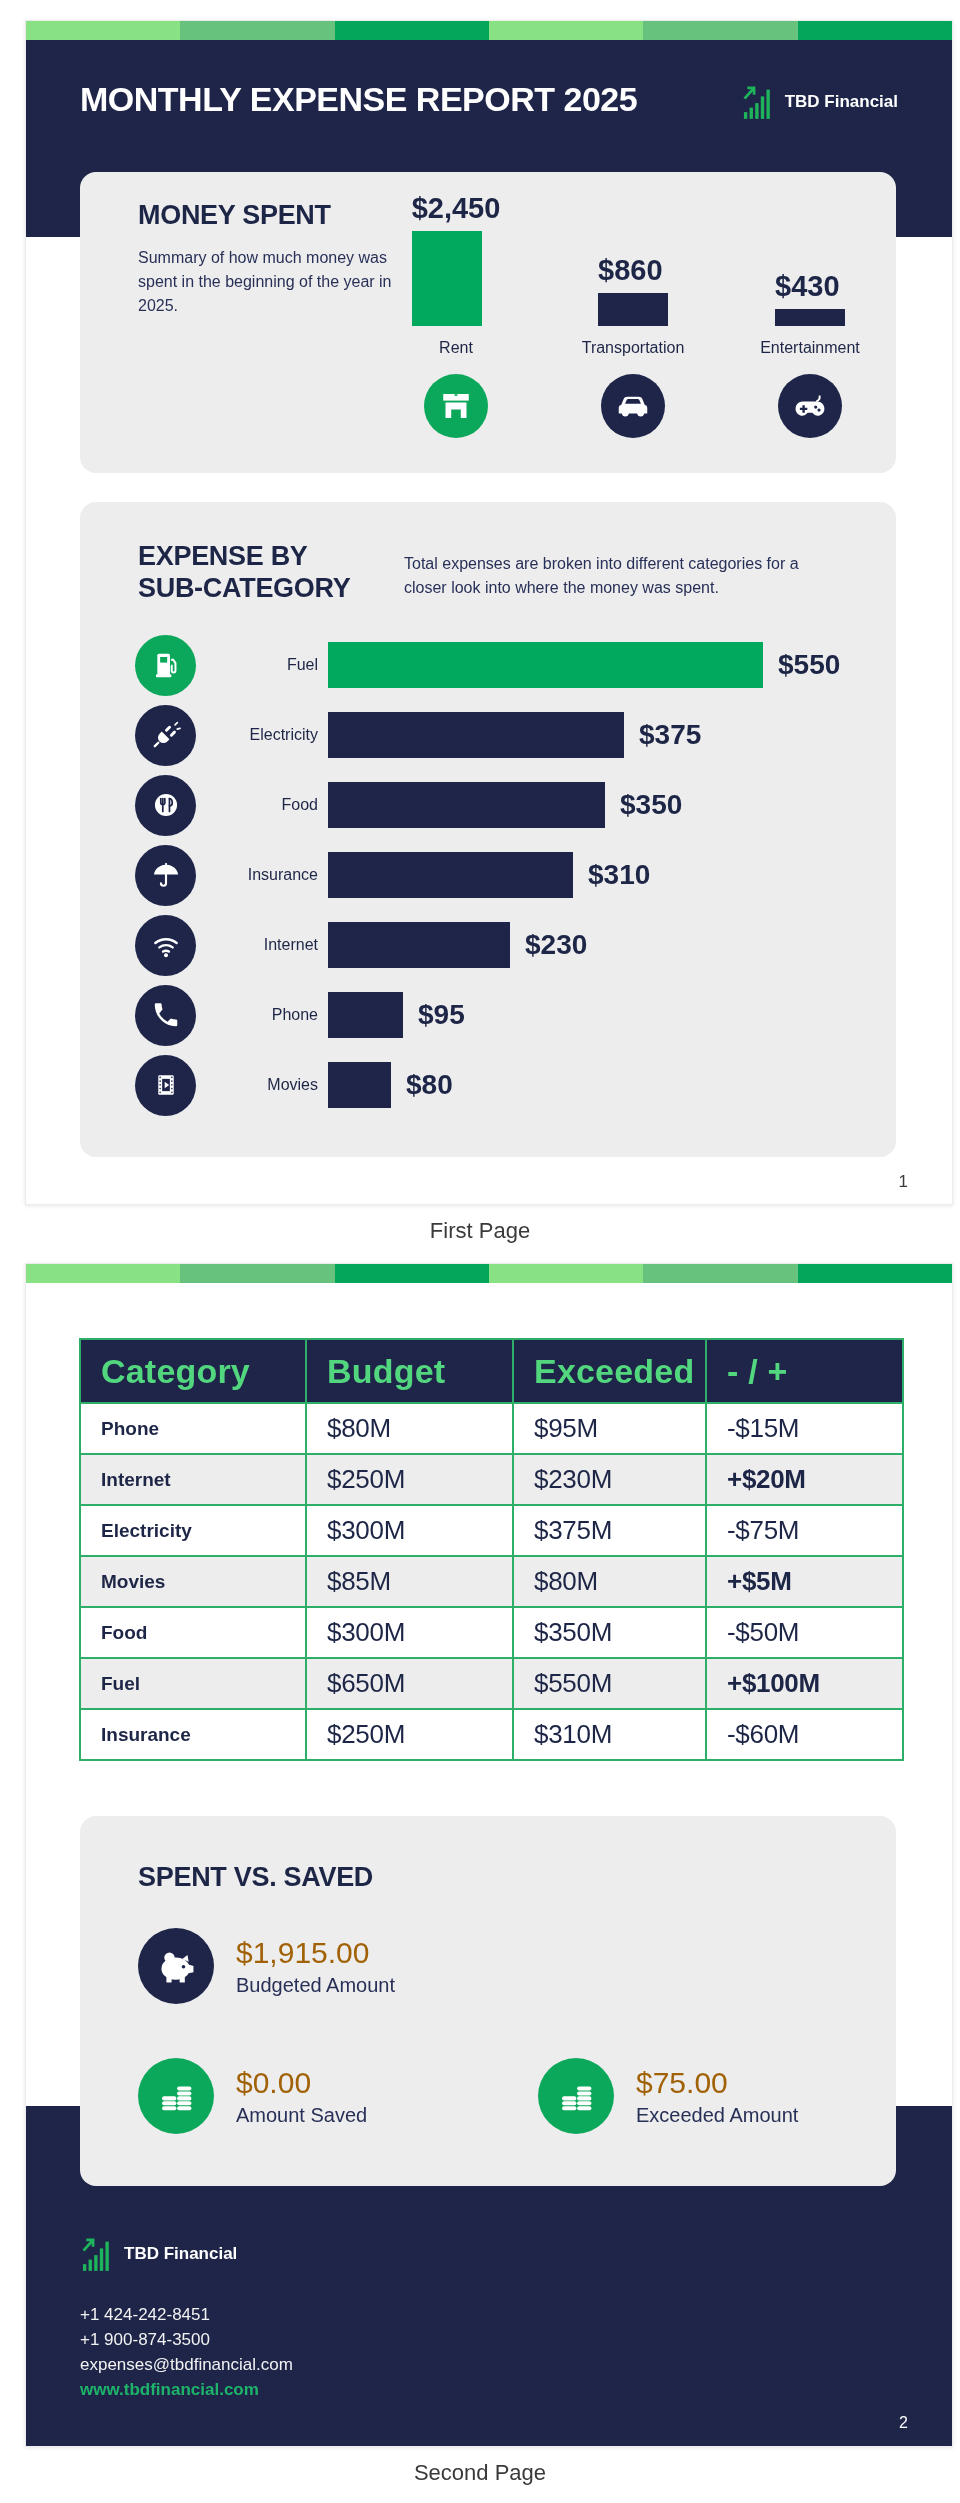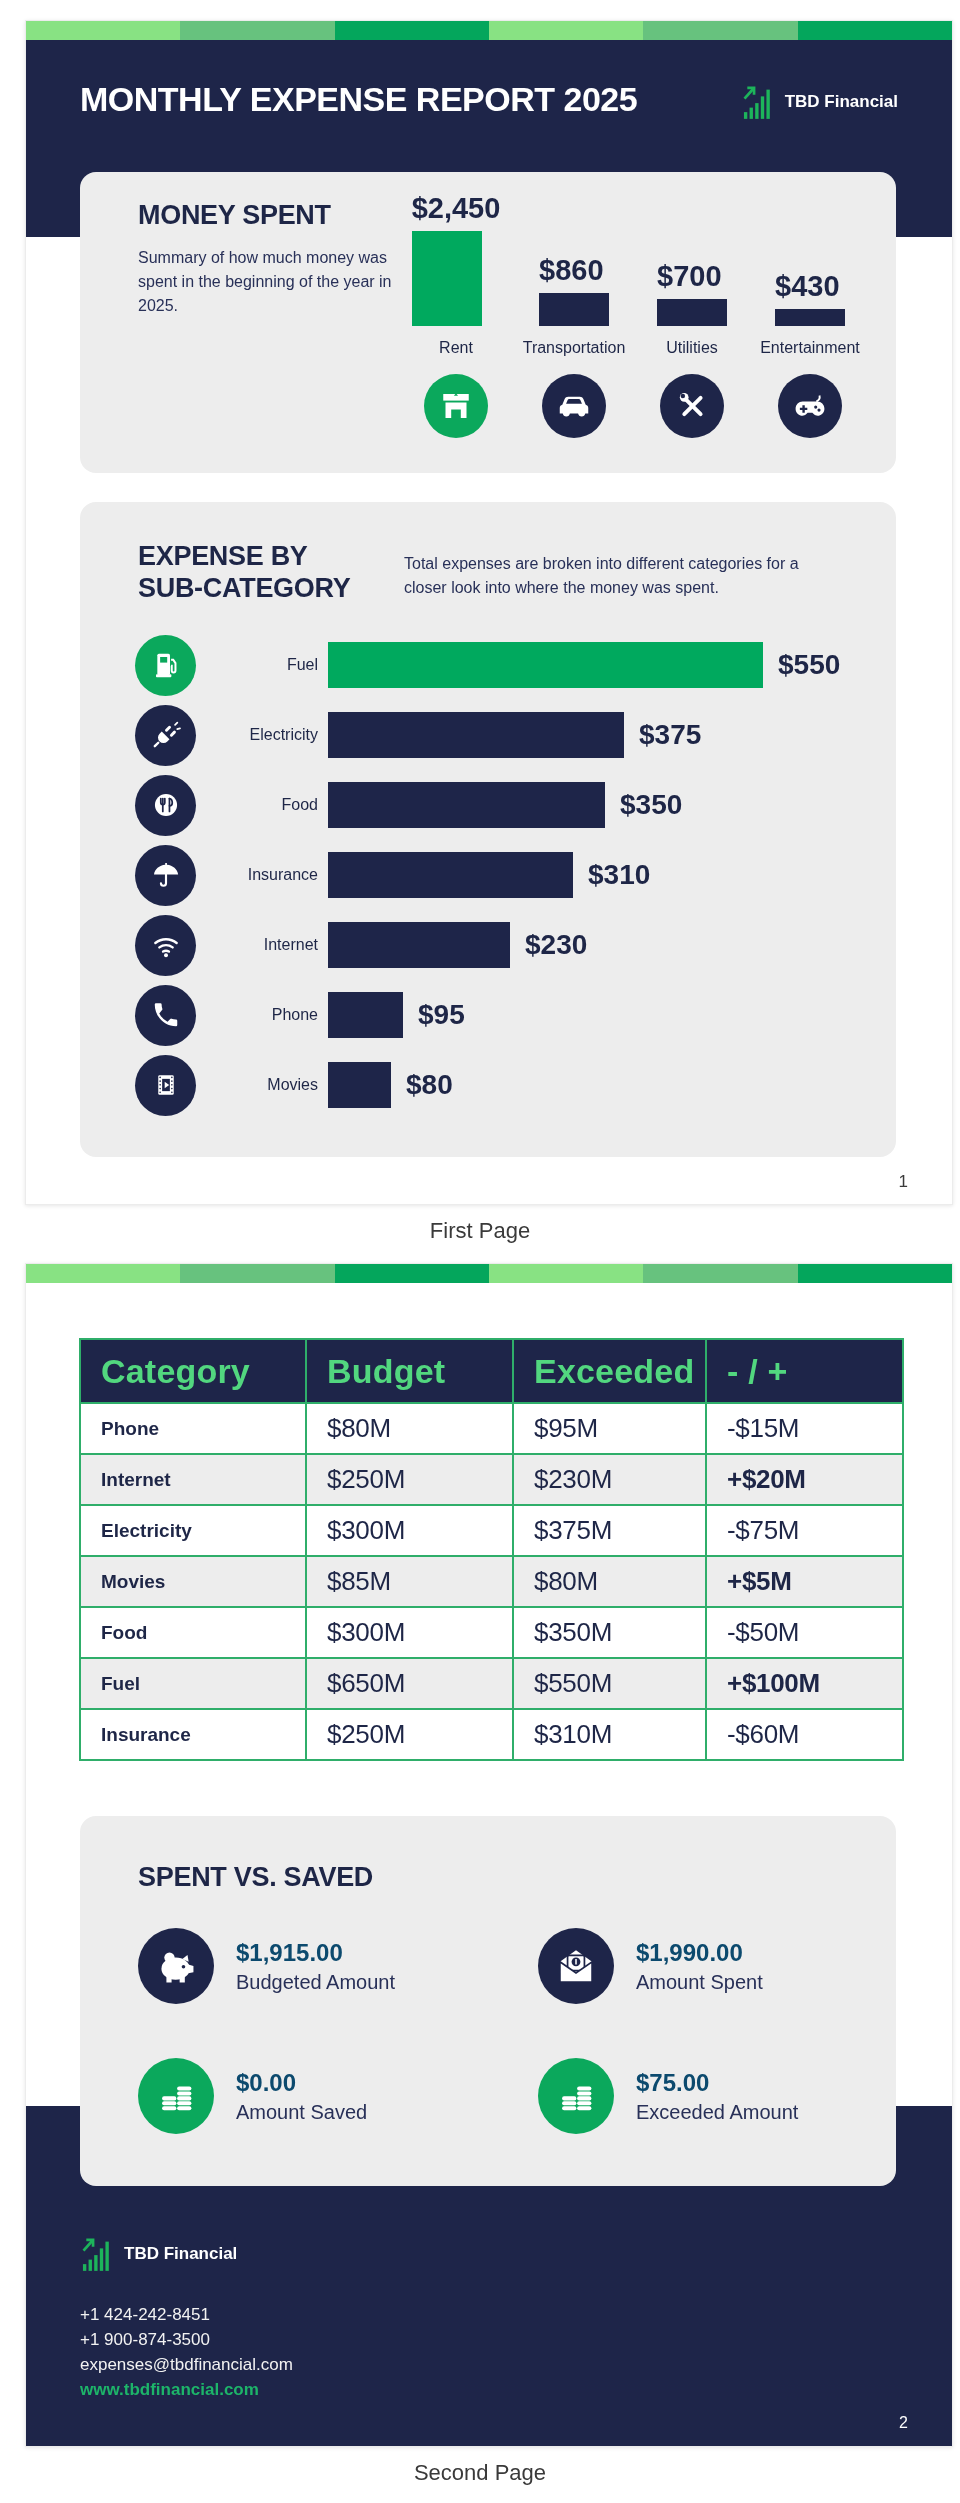--- a/index.html
+++ b/index.html
@@ -124,21 +124,21 @@
   .td-cat { font-size: 19px; font-weight: 700; color: #1e2647; }
   .td-val { font-size: 26px; color: #1e2647; letter-spacing: -0.3px; }
   .td-pos { font-weight: 800; }
 
   
   #card-stats { top: 552px; height: 370px; z-index: 2; }
   #stats-title { position: absolute; left: 58px; top: 46px; }
   .stat-item { position: absolute; display: flex; align-items: center; }
   .stat-icon { width: 76px; height: 76px; }
   .stat-text { margin-left: 22px; }
-  .stat-value { font-size: 24px; font-weight: 700; color: #0c4a6e; white-space: nowrap; }
+  .stat-value { font-size: 30px; font-weight: 400; color: #a16207; white-space: nowrap; }
   .stat-label { font-size: 20px; color: #283058; margin-top: 4px; white-space: nowrap; }
   #stat-0 { left: 58px;  top: 112px; }
   #stat-1 { left: 458px; top: 112px; }
   #stat-2 { left: 58px;  top: 242px; }
   #stat-3 { left: 458px; top: 242px; }
 
   
   .navy-foot {
     position: absolute; left: 0; right: 0; top: 842px; height: 342px;
     background: #1e2549; z-index: 1;
@@ -211,37 +211,20 @@
         </div>
         <div class="ms-label">Transportation</div>
         <div class="circ circ-navy ms-icon">
           <svg width="38" height="38" viewBox="0 0 24 24">
             <path fill="#fff" d="M4.6 11.2l1.5-3.6c.4-.9 1.2-1.4 2.2-1.4h7.4c1 0 1.8.5 2.2 1.4l1.5 3.6c.9.2 1.6 1 1.6 2v3.6h-1.9a2.3 2.3 0 0 1-4.5 0H9.4a2.3 2.3 0 0 1-4.5 0H3v-3.6c0-1 .7-1.8 1.6-2z"></path>
             <path fill="#1e2549" d="M7 10.6l1-2.4c.2-.4.5-.6 1-.6h6c.5 0 .8.2 1 .6l1 2.4z"></path>
           </svg>
         </div>
       </div>
 
-      <div class="ms-col">
-        <div class="ms-bargroup">
-          <div class="ms-value">$700</div>
-          <div class="ms-bar bar-navy" style="height: 27px;"></div>
-        </div>
-        <div class="ms-label">Utilities</div>
-        <div class="circ circ-navy ms-icon">
-          <svg width="36" height="36" viewBox="0 0 24 24">
-            <g fill="#fff">
-              <rect x="11" y="3" width="2.6" height="18" rx="1.3" transform="rotate(45 12.3 12)"></rect>
-              <rect x="11" y="3" width="2.6" height="18" rx="1.3" transform="rotate(-45 12.3 12)"></rect>
-              <circle cx="6.8" cy="6.2" r="2.9"></circle>
-            </g>
-            <circle cx="5.9" cy="5.3" r="1.5" fill="#1e2549"></circle>
-          </svg>
-        </div>
-      </div>
 
       <div class="ms-col">
         <div class="ms-bargroup">
           <div class="ms-value">$430</div>
           <div class="ms-bar bar-navy" style="height: 17px;"></div>
         </div>
         <div class="ms-label">Entertainment</div>
         <div class="circ circ-navy ms-icon">
           <svg width="38" height="38" viewBox="0 0 24 24">
             <path d="M16 9.2c1.8-.8 2.4-2.2 2-3.8" stroke="#fff" fill="none" stroke-width="1.2"></path>
@@ -469,35 +452,20 @@
           </g>
           <circle cx="15.9" cy="12.4" r=".95" fill="#1e2549"></circle>
         </svg>
       </div>
       <div class="stat-text">
         <div class="stat-value">$1,915.00</div>
         <div class="stat-label">Budgeted Amount</div>
       </div>
     </div>
 
-    <div class="stat-item" id="stat-1">
-      <div class="circ circ-navy stat-icon">
-        <svg width="46" height="46" viewBox="0 0 24 24">
-          <path fill="#fff" d="M12 3.8l8.4 6-8.4 5.6-8.4-5.6z"></path>
-          <rect x="7.6" y="6.4" width="8.8" height="8" rx=".8" fill="#fff" stroke="#1e2549" stroke-width=".9"></rect>
-          <path fill="#fff" stroke="#1e2549" stroke-width=".9" d="M3.6 9.8l8.4 5.8 8.4-5.8V20.4H3.6z"></path>
-          <circle cx="12" cy="9.8" r="2.3" fill="#1e2549"></circle>
-          <path d="M12 8.4v2.8" stroke="#fff" stroke-width=".8"></path>
-        </svg>
-      </div>
-      <div class="stat-text">
-        <div class="stat-value">$1,990.00</div>
-        <div class="stat-label">Amount Spent</div>
-      </div>
-    </div>
 
     <div class="stat-item" id="stat-2">
       <div class="circ circ-green stat-icon">
         <svg width="44" height="44" viewBox="0 0 24 24" fill="#fff">
           <rect x="4.4" y="12.2" width="7.8" height="2.2" rx="1.1"></rect>
           <rect x="4.4" y="14.9" width="7.8" height="2.2" rx="1.1"></rect>
           <rect x="4.4" y="17.6" width="7.8" height="2.2" rx="1.1"></rect>
           <rect x="12.6" y="6.8" width="7.8" height="2.2" rx="1.1"></rect>
           <rect x="12.6" y="9.5" width="7.8" height="2.2" rx="1.1"></rect>
           <rect x="12.6" y="12.2" width="7.8" height="2.2" rx="1.1"></rect>

